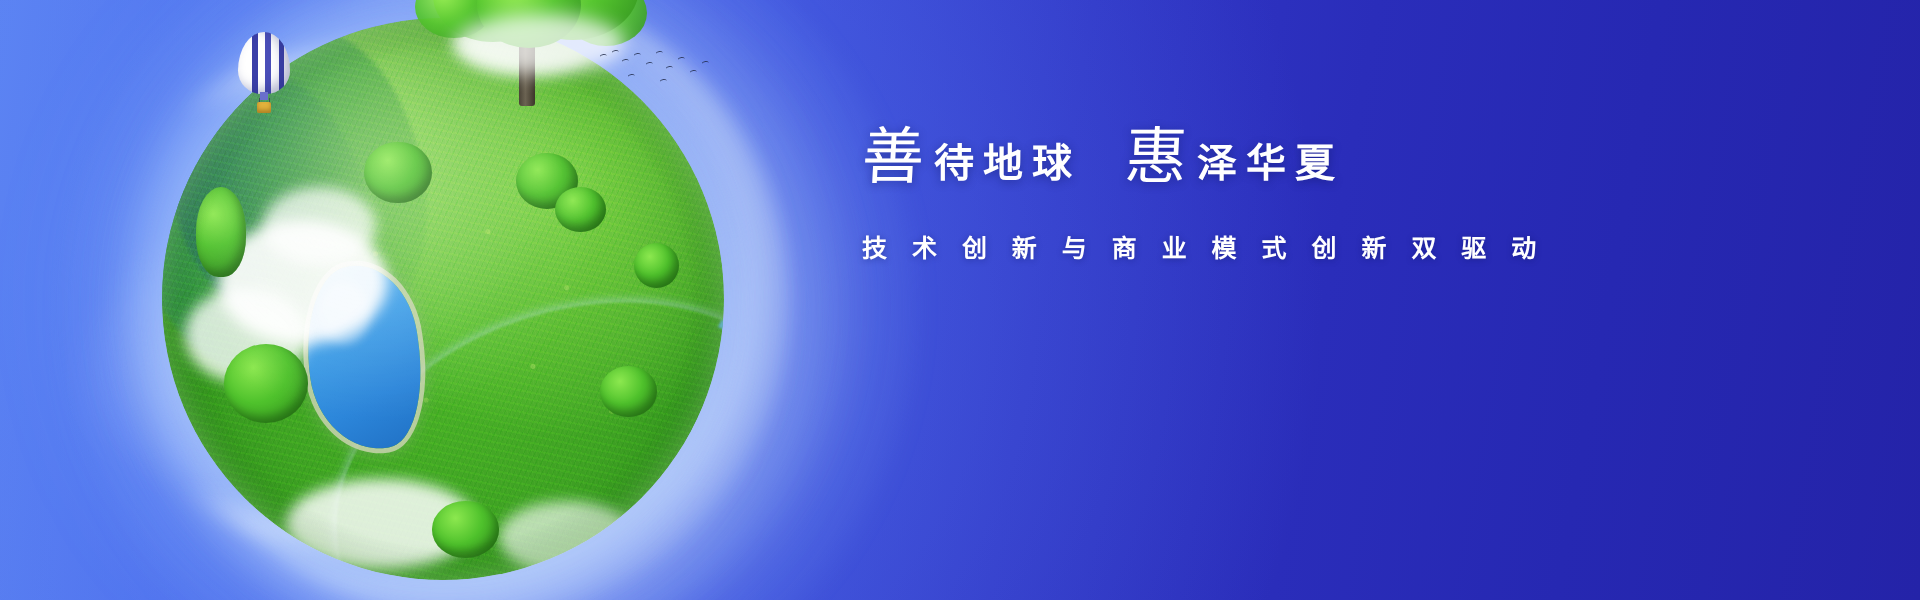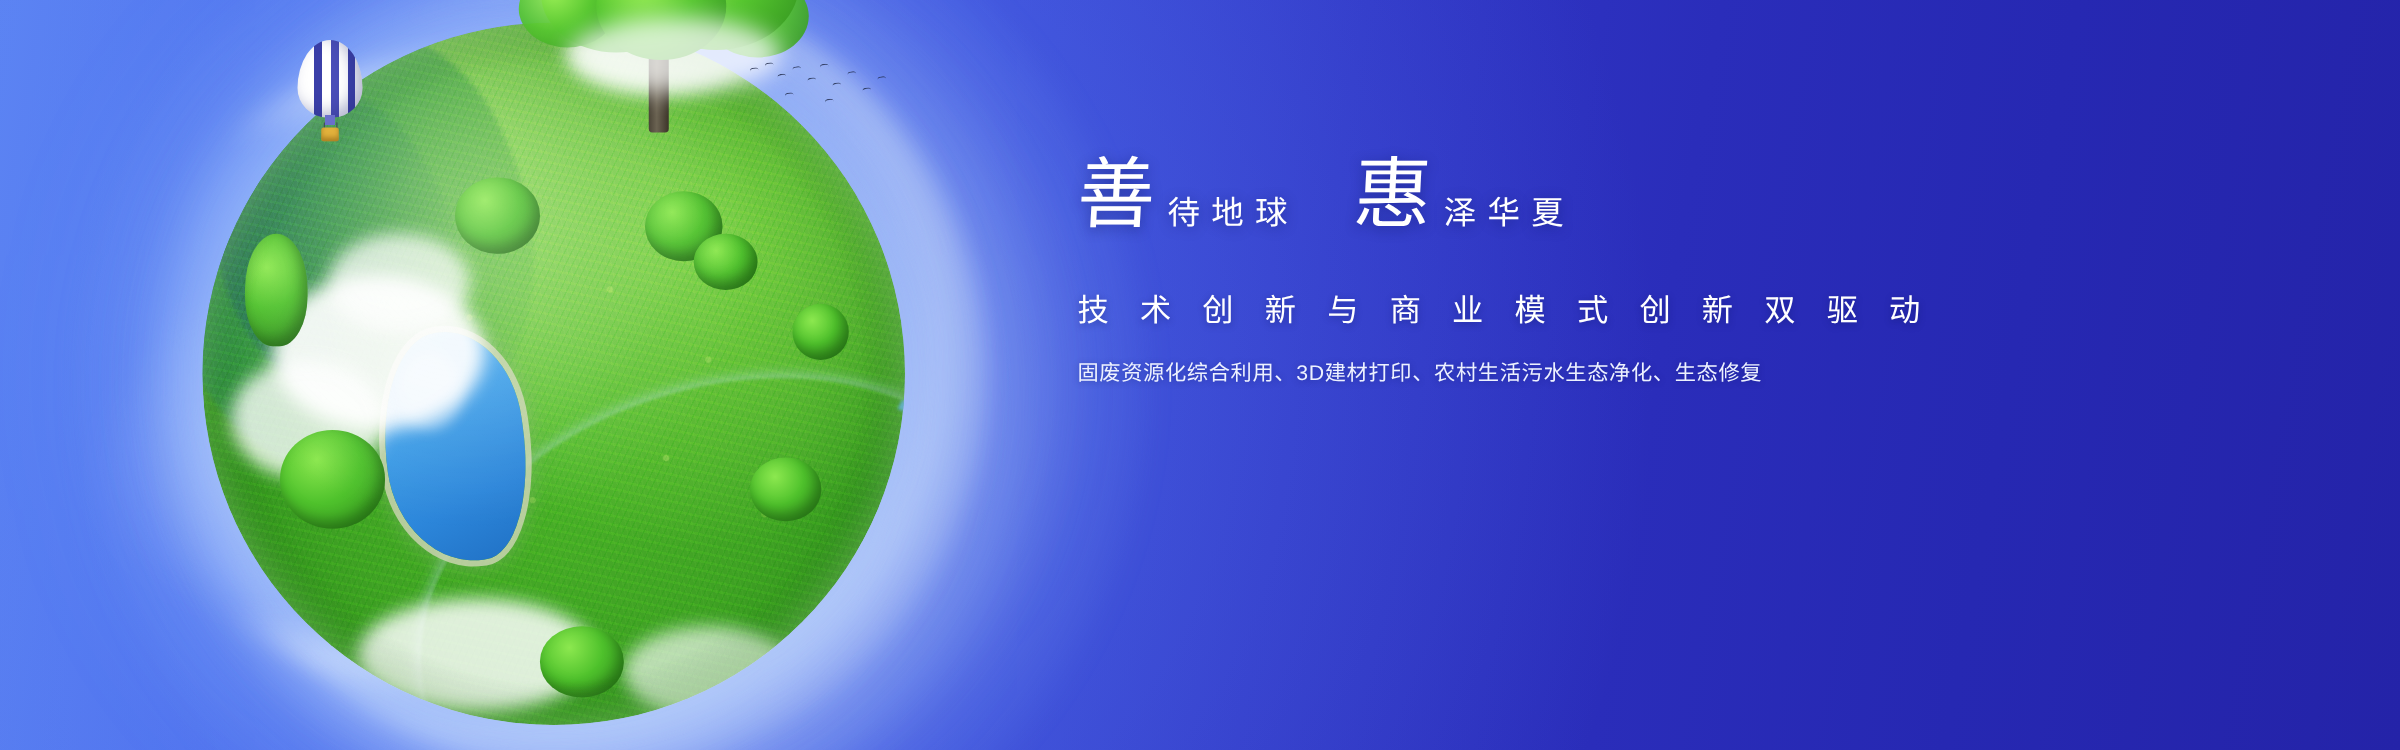--- a/index.html
+++ b/index.html
@@ -223,30 +223,30 @@
     font-family:"Liberation Serif","DejaVu Serif",serif;
     text-shadow:0 2px 10px rgba(10,20,90,0.45);
   }
   .headline .big{
     font-size:62px;line-height:1;font-weight:400;
     letter-spacing:0;
     display:inline-block;vertical-align:bottom;
     transform:skewX(-3deg);
   }
   .headline .small{
-    font-size:26px;line-height:1;font-weight:400;
+    font-size:40px;line-height:1;font-weight:700;
     letter-spacing:9px;
     display:inline-block;vertical-align:bottom;
     padding:0 0 4px 10px;
   }
   .headline .gap{display:inline-block;width:44px;}
 
   .subtitle{
     margin-top:18px;color:#ffffff;white-space:nowrap;
-    font-size:25px;letter-spacing:9px;font-weight:400;
+    font-size:25px;letter-spacing:9px;font-weight:700;
     text-shadow:0 1px 6px rgba(10,20,90,0.40);
   }
 
   .desc{
     margin-top:20px;color:#EDF1FF;white-space:nowrap;
     font-size:17px;letter-spacing:.5px;font-weight:400;
     text-shadow:0 1px 5px rgba(10,20,90,0.35);
   }
 
   .cta{
@@ -340,17 +340,16 @@
   </div>
 
   <div class="content">
 
     <div class="headline">
       <span class="big">善</span><span class="small">待地球</span><span class="gap"></span><span class="big">惠</span><span class="small">泽华夏</span>
     </div>
 
     <div class="subtitle">技 术 创 新 与 商 业 模 式 创 新 双 驱 动</div>
 
-    <div class="desc">固废资源化综合利用、3D建材打印、农村生活污水生态净化、生态修复</div>
 
 
   </div>
 </div>
 
 </body></html>

